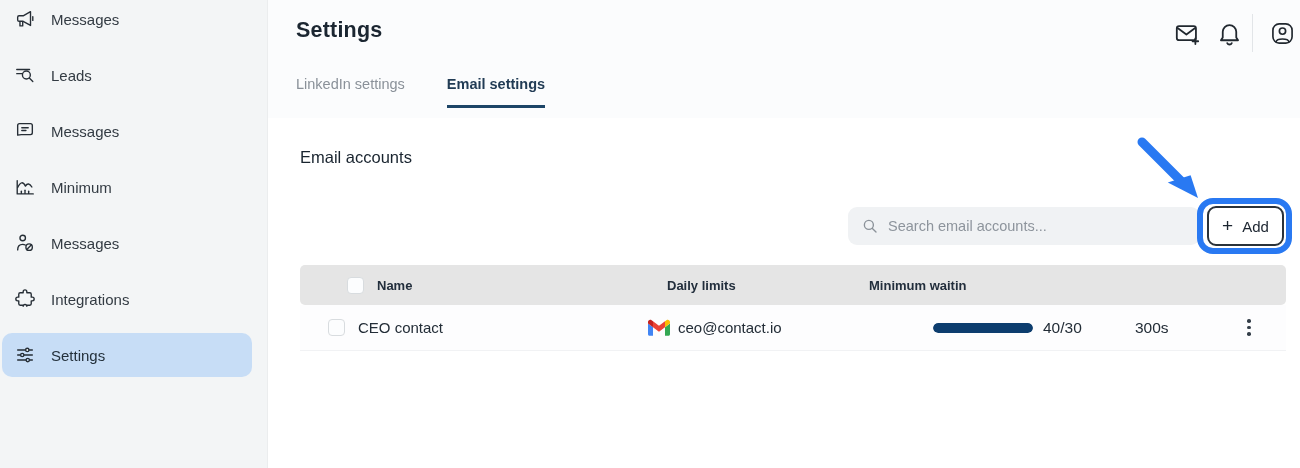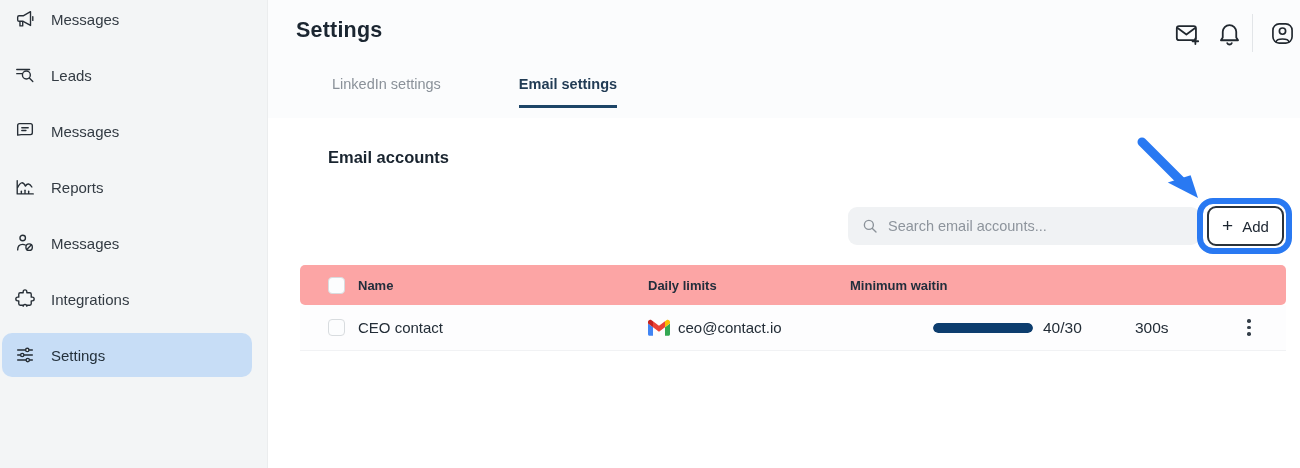--- a/index.html
+++ b/index.html
@@ -12,49 +12,49 @@
   .nav-item { display:flex; align-items:center; height:44px; margin:12px 16px 0 2px; padding-left:12px; gap:15px;
               border-radius:10px; color:#333b43; font-size:15px; cursor:pointer; }
   .nav-item:first-child { margin-top:0; }
   .nav-item.active { background:#c7ddf6; color:#24313c; }
   .nav-item svg { width:22px; height:22px; flex:0 0 22px; stroke:#262e36; fill:none; stroke-width:1.5; stroke-linecap:round; stroke-linejoin:round; }
 
   
   .header-strip { position:absolute; left:268px; top:0; width:1032px; height:118px; background:#fbfcfd; }
   .page-title { position:absolute; left:296px; top:18px; font-size:21.5px; font-weight:700; color:#1b2631; letter-spacing:.2px; }
   .tabs { position:absolute; left:296px; top:76px; display:flex; gap:42px; }
-  .tab { font-size:14.5px; color:#8a9199; padding-bottom:13px; cursor:pointer; border-bottom:3px solid transparent;margin-left:36px; }
+  .tab { font-size:14.5px; color:#8a9199; padding-bottom:13px; cursor:pointer; border-bottom:3px solid transparent; }
   .tab.active { color:#223c55; font-weight:700; border-bottom:3px solid #1d4567; }
 
   .top-icons { position:absolute; left:1168px; top:12px; width:132px; height:44px; }
   .top-icons svg { position:absolute; stroke:#21282f; fill:none; stroke-width:1.6; stroke-linecap:round; stroke-linejoin:round; cursor:pointer; }
   .ticon-divider { position:absolute; left:84px; top:2px; width:1px; height:38px; background:#e2e5e8; }
 
   
-  .section-title { position:absolute; left:300px; top:148px; font-size:16.5px; font-weight:700; color:#19242f;margin-left:28px; }
+  .section-title { position:absolute; left:300px; top:148px; font-size:16.5px; font-weight:400; color:#19242f; }
 
   .search-box { position:absolute; left:848px; top:207px; width:352px; height:38px; background:#f0f2f4; border-radius:9px;
                 display:flex; align-items:center; padding-left:13px; gap:9px; }
   .search-box svg { width:18px; height:18px; stroke:#8b9299; fill:none; stroke-width:1.8; stroke-linecap:round; }
   .search-box input { border:none; outline:none; background:transparent; font-family:"Liberation Sans", sans-serif;
                       font-size:14.5px; color:#3a424a; width:270px; }
   .search-box input::placeholder { color:#8d949c; }
 
   
   .annot-ring { position:absolute; left:1197px; top:198px; width:95px; height:56px; border:6px solid #2979f2; border-radius:16px; pointer-events:none; }
   .add-btn { position:absolute; left:1207px; top:206px; width:77px; height:40px; background:#fff; border:2px solid #2a323a;
              border-radius:9px; display:flex; align-items:center; justify-content:center; gap:9px;
              font-size:15px; color:#1c2530; cursor:pointer; }
   .add-btn .plus { font-size:19px; font-weight:400; line-height:1; margin-top:-2px; }
   .annot-arrow { position:absolute; left:1132px; top:136px; width:84px; height:76px; pointer-events:none; }
 
   
   .table { position:absolute; left:300px; top:265px; width:986px; }
-  .thead { display:flex; height:40px; background:#fca5a5; border-radius:5px; 
-           font-size:13px; font-weight:700; color:#222e3c; }
+  .thead { display:flex; height:40px; background:#e5e5e5; border-radius:5px; 
+           font-size:13px; font-weight:700; color:#222e3c;padding-left:19px; }
   .trow { display:flex; height:46px; align-items:center; font-size:15px; color:#232d37; background:#fdfdfe; border-bottom:1px solid #f1f2f4; }
   .cell { display:flex; align-items:center; }
   .c-check { width:58px; padding-left:28px; }
   .c-name  { width:290px; }
   .c-email { width:285px; gap:8px; }
   .c-daily { width:202px; }
   .c-wait  { width:98px; white-space:nowrap; overflow:hidden; }
   .c-actions { width:53px; justify-content:flex-start; padding-left:10px; }
   .checkbox { width:17px; height:17px; border:1px solid #d8dcdf; border-radius:4px; background:#fcfdfe; cursor:pointer; }
   .progress { width:100px; height:10px; border-radius:5px; background:#e5e9ee; overflow:hidden; }
@@ -102,21 +102,21 @@
       </div>
 
       <div class="nav-item">
         <svg viewBox="0 0 24 24">
           <path d="M3.5 5v14.5H21"></path>
           <path d="M4 12.5c3-6.5 6-6.5 8.5-1.5 2-3.5 4.5-3 7 1"></path>
           <path d="M8 19v-2.5"></path>
             <path d="M12 19v-3.5"></path>
             <path d="M16 19v-2.5"></path>
         </svg>
-        <span>Reports</span>
+        <span>Minimum</span>
       </div>
 
       <div class="nav-item">
         <svg viewBox="0 0 24 24">
           <circle cx="9.5" cy="6.5" r="3"></circle>
           <path d="M4 19.5c0-4 2.5-6 5.5-6 1 0 2 .2 2.8.7"></path>
           <circle cx="16.5" cy="16.5" r="3.5"></circle>
             <path d="M14 19l5-5"></path>
         </svg>
         <span>Messages</span>

